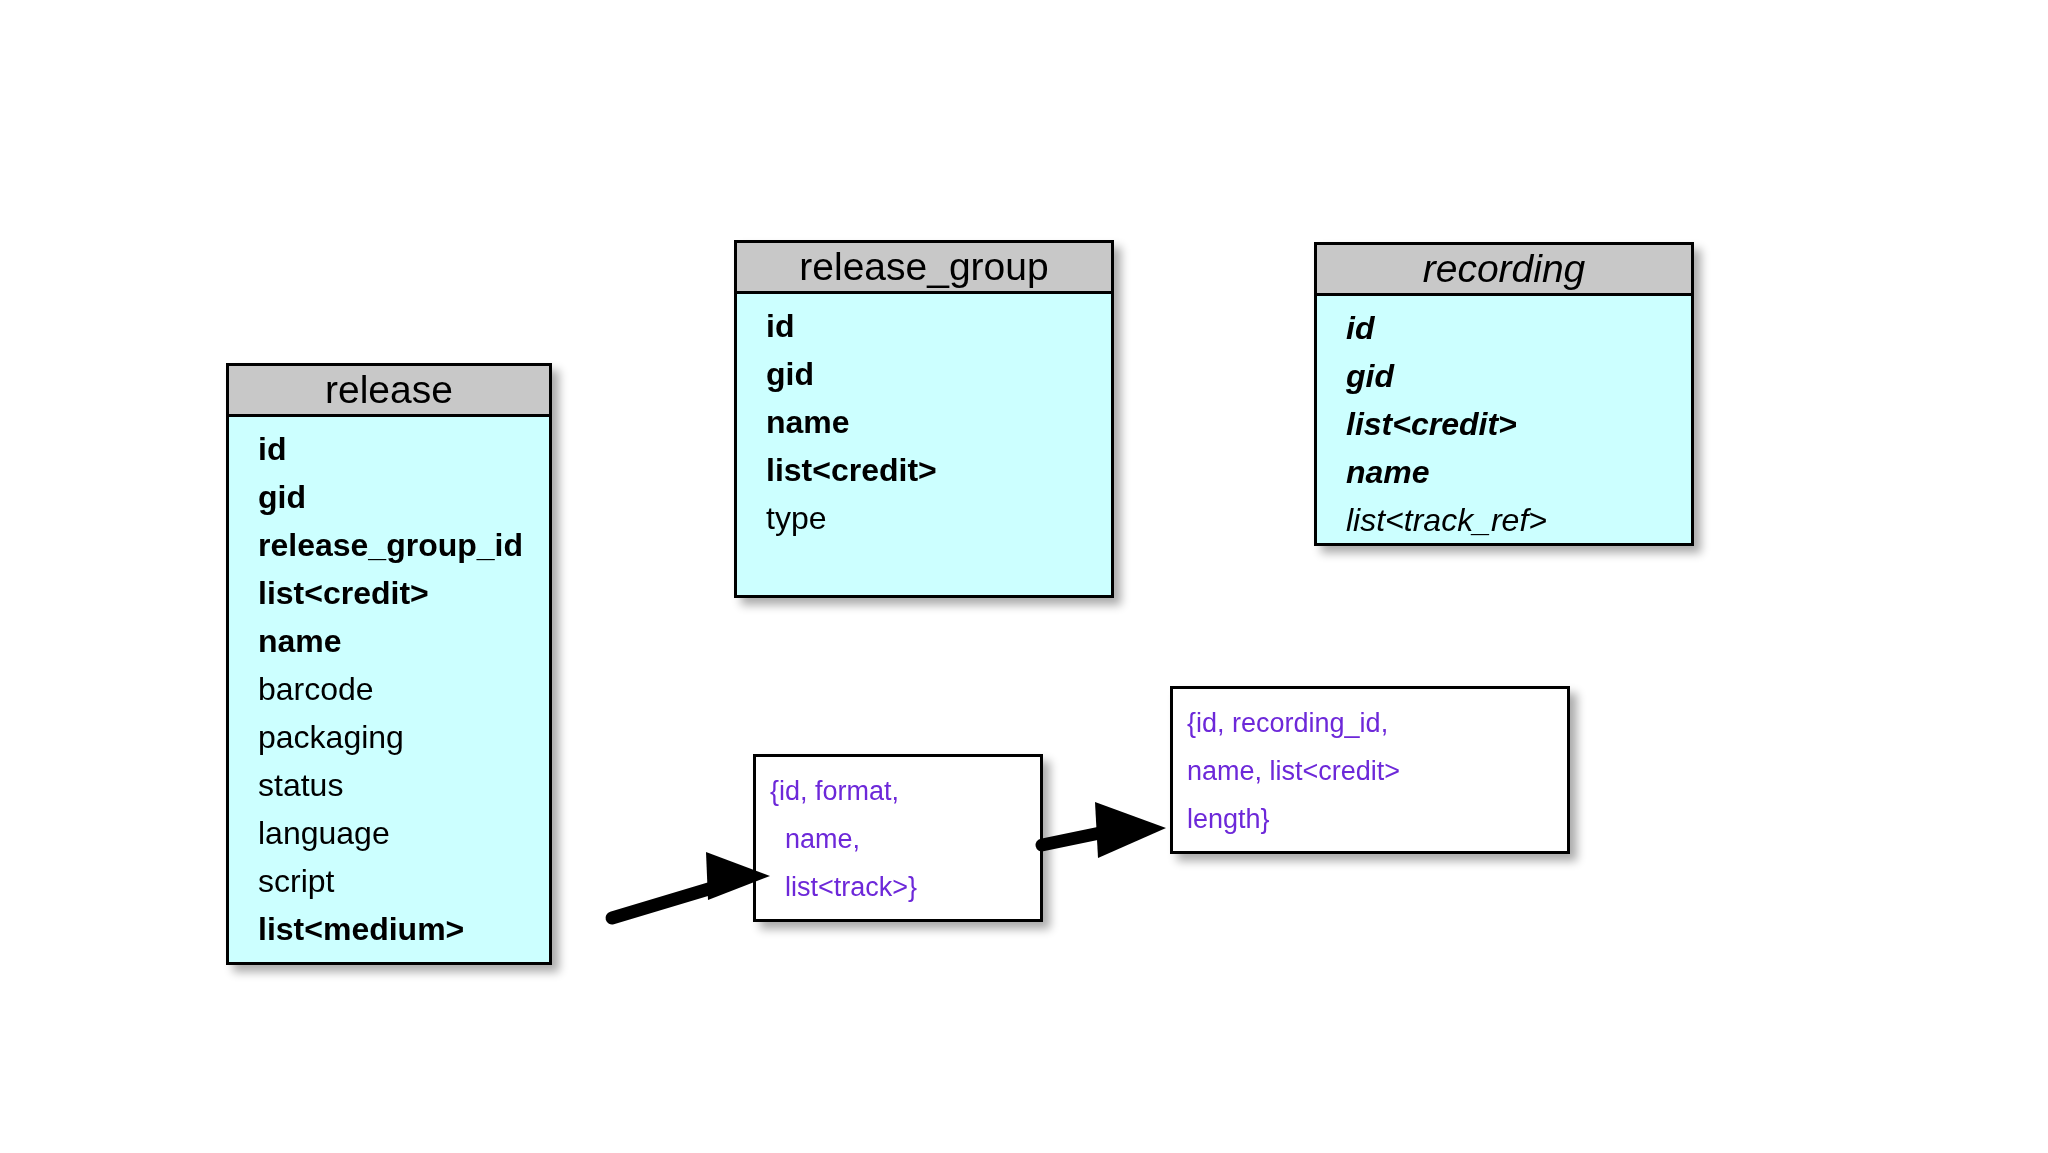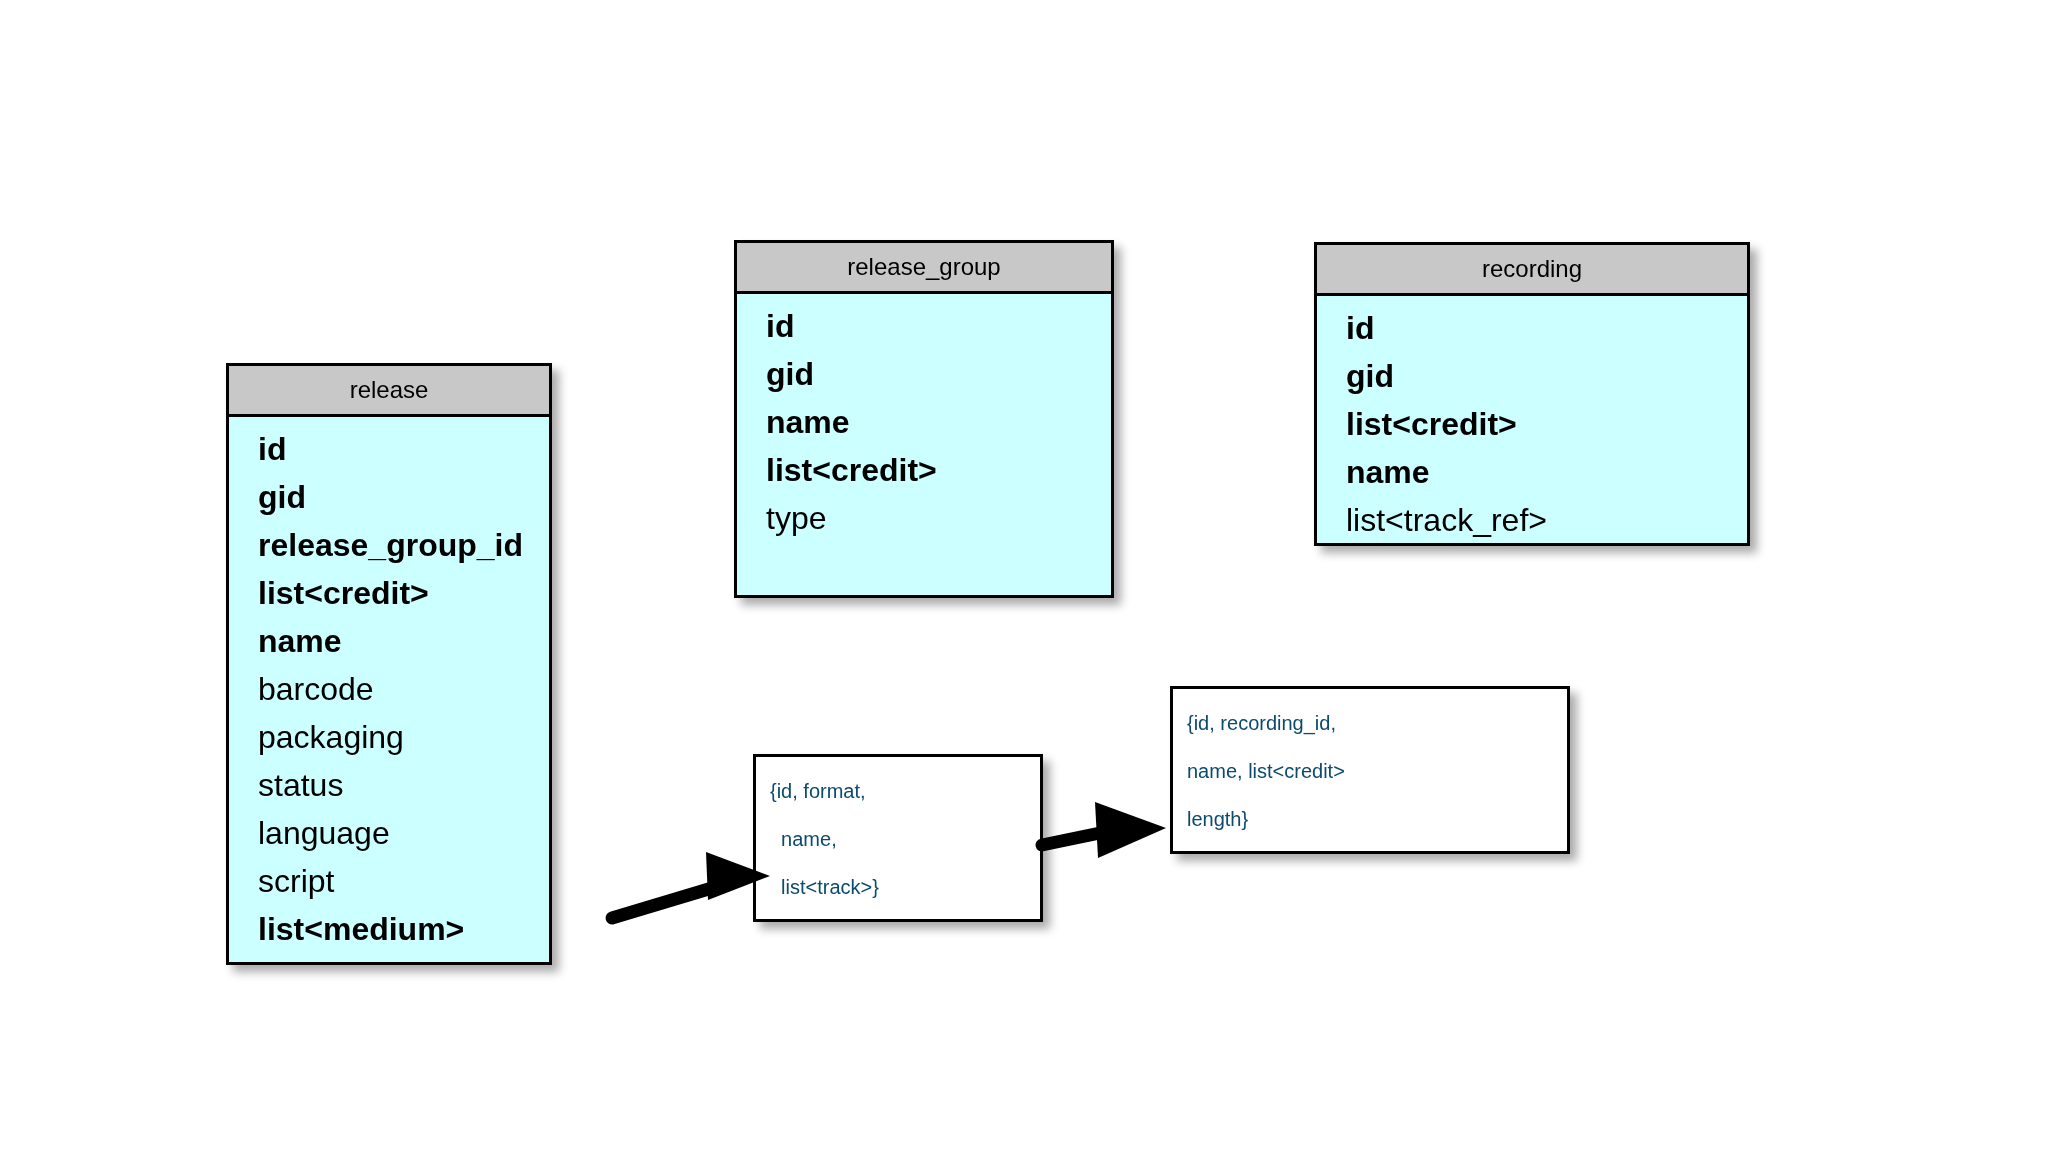--- a/index.html
+++ b/index.html
@@ -29,21 +29,21 @@
     box-sizing: border-box;
     border: 3px solid #000000;
     background: #CCFFFF;
     box-shadow: 7px 7px 9px rgba(0,0,0,0.33);
   }
   .entity-header {
     box-sizing: border-box;
     background: #C8C8C8;
     border-bottom: 3px solid #000000;
     text-align: center;
-    font-size: 24px;
+    font-size: 39px;
     line-height: 48px;
     height: 51px;
     color: #000000;
     white-space: nowrap;
     overflow: hidden;
   }
   .entity-fields {
     box-sizing: border-box;
     padding: 8px 0 10px 29px;
   }
@@ -58,23 +58,23 @@
   
   .note {
     position: absolute;
     box-sizing: border-box;
     border: 3px solid #000000;
     background: #FFFFFF;
     box-shadow: 7px 7px 9px rgba(0,0,0,0.33);
     padding: 10px 14px 10px 14px;
   }
   .note-line {
-    font-size: 20px;
+    font-size: 27px;
     line-height: 48px;
-    color: #0c4a6e;
+    color: #6d28d9;
     white-space: pre;
   }
 
   
   #arrows {
     position: absolute;
     left: 0; top: 0;
     width: 2048px;
     height: 1153px;
     pointer-events: none;
@@ -106,21 +106,21 @@
     <div class="entity-header">release_group</div>
     <div class="entity-fields">
       <div class="field bold">id</div>
       <div class="field bold">gid</div>
       <div class="field bold">name</div>
       <div class="field bold">list&lt;credit&gt;</div>
       <div class="field">type</div>
     </div>
   </div>
 
-  <div class="entity" style="left:1314px; top:242px; width:436px; height:304px;">
+  <div class="entity" style="left:1314px; top:242px; width:380px; height:304px;font-style:italic;">
     <div class="entity-header">recording</div>
     <div class="entity-fields">
       <div class="field bold">id</div>
       <div class="field bold">gid</div>
       <div class="field bold">list&lt;credit&gt;</div>
       <div class="field bold">name</div>
       <div class="field">list&lt;track_ref&gt;</div>
     </div>
   </div>
 

